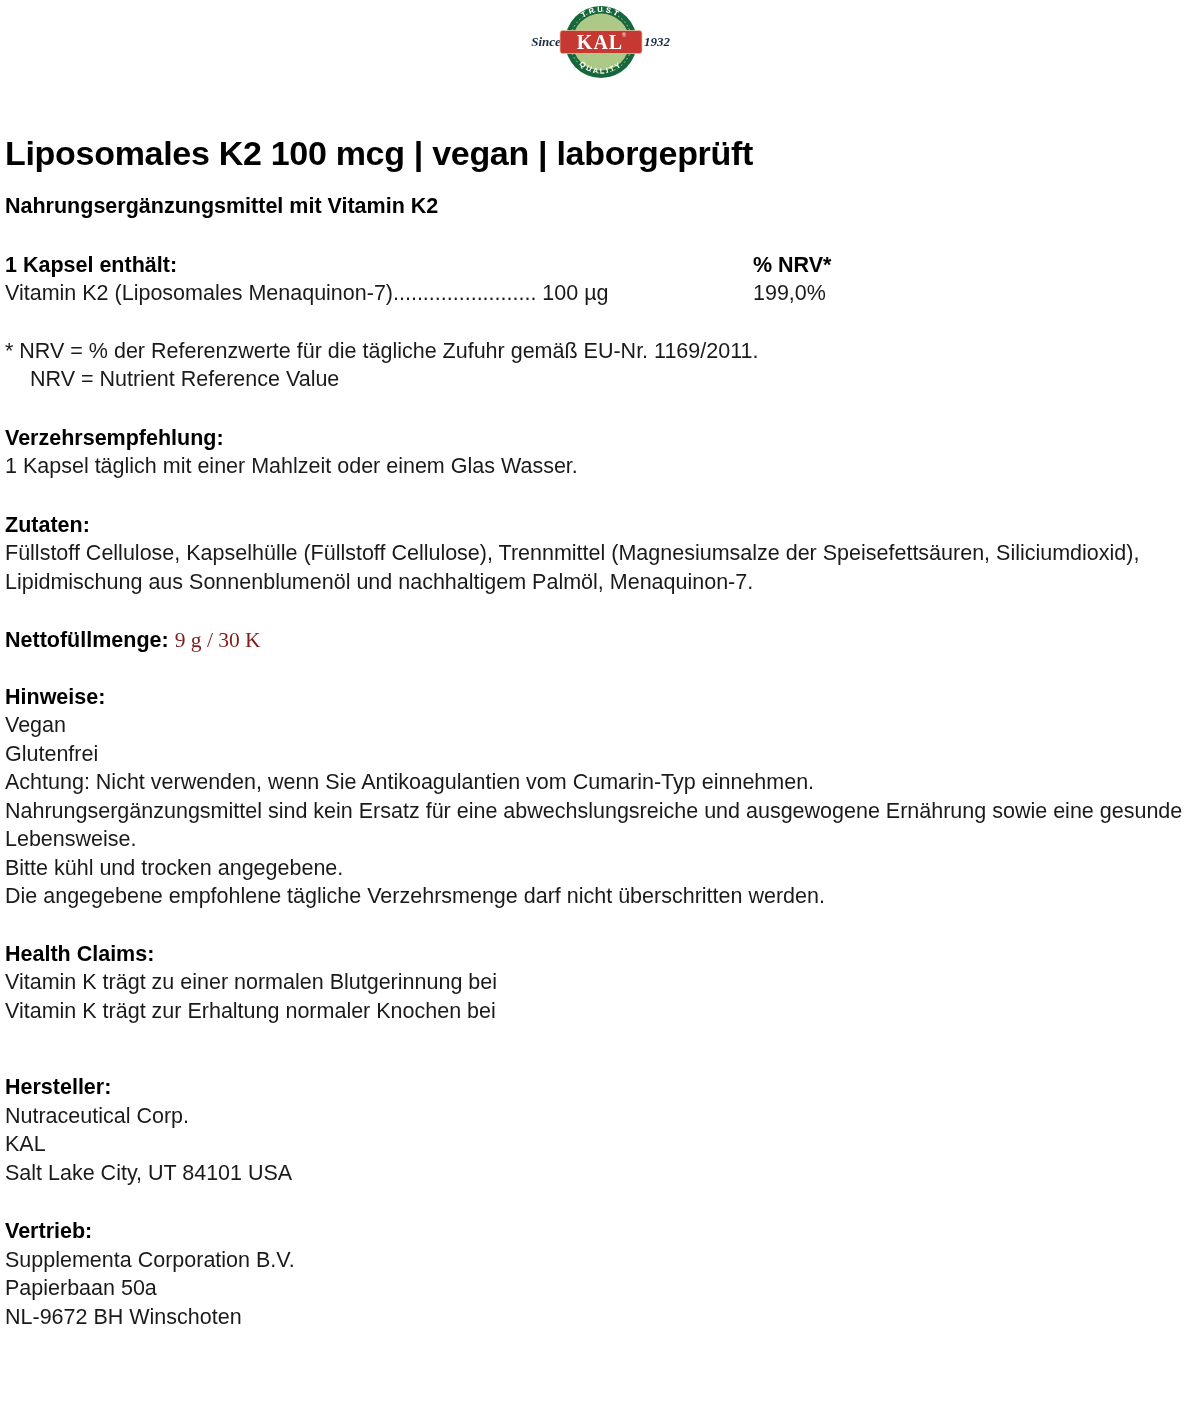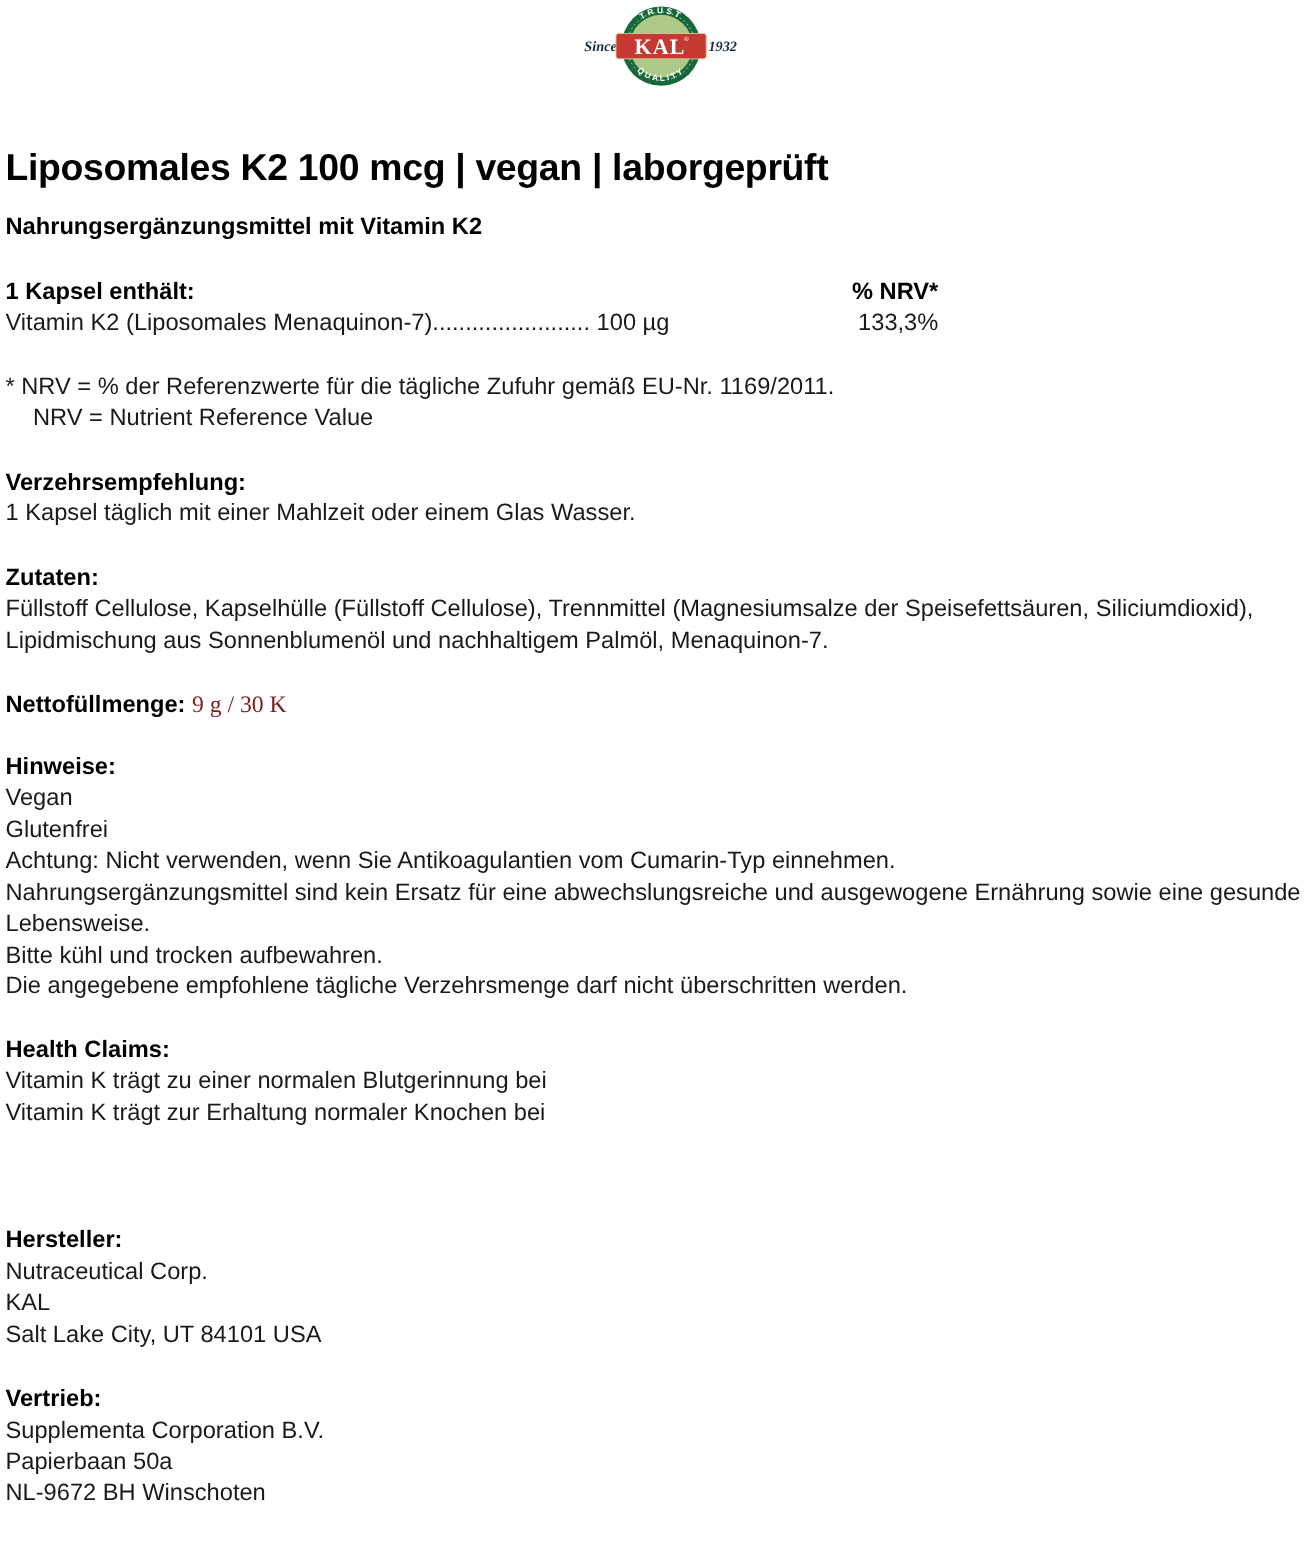--- a/index.html
+++ b/index.html
@@ -33,28 +33,28 @@
     color: #000;
   }
   .subtitle {
     margin-top: 22px;
     font-weight: 700;
     color: #000;
   }
   .facts { margin-top: 30px; width: 848px; }
   .facts-row { display: flex; justify-content: space-between; }
   .facts-left { white-space: nowrap; }
-  .facts-right { width: 100px; text-align: right; white-space: nowrap; }
+  .facts-right { width: 100px; text-align: left; white-space: nowrap; }
   .bold { font-weight: 700; color: #000; }
   .footnote { margin-top: 29px; }
   .footnote .indent { padding-left: 25px; }
   .section { margin-top: 30px; }
   .section-tight { margin-top: 28px; }
   .heading { font-weight: 700; color: #000; }
-  .manufacturer { margin-top: 88px; }
+  .manufacturer { margin-top: 48px; }
   .inline-value { font-weight: 400; color: #7f1d1d; font-family: Liberation Serif, serif; }
 </style>
 </head>
 <body>
 
 <div class="page">
 
   <div class="logo-row">
     <svg width="170" height="76" viewBox="0 0 170 76" aria-hidden="true">
 
@@ -85,21 +85,21 @@
   <div class="title">Liposomales K2 100 mcg | vegan | laborgeprüft</div>
   <div class="subtitle">Nahrungsergänzungsmittel mit Vitamin K2</div>
 
   <div class="facts">
     <div class="facts-row">
       <div class="facts-left bold">1 Kapsel enthält:</div>
       <div class="facts-right bold">% NRV*</div>
     </div>
     <div class="facts-row">
       <div class="facts-left">Vitamin K2 (Liposomales Menaquinon-7)........................ 100 µg</div>
-      <div class="facts-right">133,3%</div>
+      <div class="facts-right">199,0%</div>
     </div>
   </div>
 
   <div class="footnote">
     <div>* NRV = % der Referenzwerte für die tägliche Zufuhr gemäß EU-Nr. 1169/2011.</div>
     <div class="indent">NRV = Nutrient Reference Value</div>
   </div>
 
   <div class="section">
     <div class="heading">Verzehrsempfehlung:</div>
@@ -115,21 +115,21 @@
     <span class="heading">Nettofüllmenge:</span>
     <span class="inline-value">9 g / 30 K</span>
   </div>
 
   <div class="section-tight">
     <div class="heading">Hinweise:</div>
     <div>Vegan</div>
     <div>Glutenfrei</div>
     <div>Achtung: Nicht verwenden, wenn Sie Antikoagulantien vom Cumarin-Typ einnehmen.</div>
     <div>Nahrungsergänzungsmittel sind kein Ersatz für eine abwechslungsreiche und ausgewogene Ernährung sowie eine gesunde Lebensweise.</div>
-    <div>Bitte kühl und trocken aufbewahren.</div>
+    <div>Bitte kühl und trocken angegebene.</div>
     <div>Die angegebene empfohlene tägliche Verzehrsmenge darf nicht überschritten werden.</div>
   </div>
 
   <div class="footnote">
     <div class="heading">Health Claims:</div>
     <div>Vitamin K trägt zu einer normalen Blutgerinnung bei</div>
     <div>Vitamin K trägt zur Erhaltung normaler Knochen bei</div>
   </div>
 
   <div class="manufacturer">

